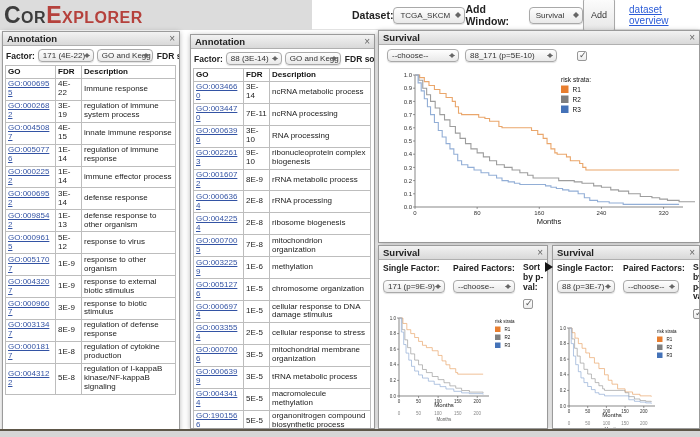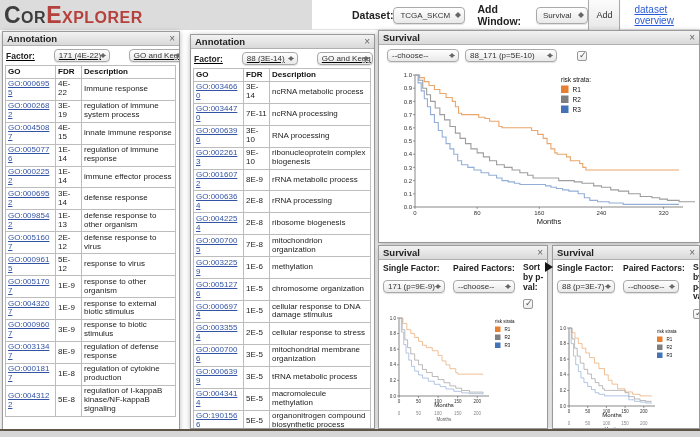--- a/index.html
+++ b/index.html
@@ -29,21 +29,21 @@
   .cb { display:inline-block; width:10px; height:10px; border:1px solid #979797; border-radius:2px; background:linear-gradient(#fff,#ececec); position:relative; vertical-align:middle; }
   .cb.checked::after { content:"\2713"; position:absolute; left:1px; top:-2px; font-size:9px; color:#555; }
 
   
   .window { position:absolute; background:#fff; border:1px solid #9b9b9b; box-shadow:0 1px 5px rgba(0,0,0,.28); overflow:hidden; }
   .titlebar { height:14px; background:linear-gradient(#f2f2f2,#d9d9d9); border-bottom:1px solid #b0b0b0; display:flex; align-items:center; justify-content:space-between; padding:0 4px; }
   .tb-title { font-size:9.5px; font-weight:bold; color:#222; }
   .tb-close { font-size:10px; line-height:10px; color:#666; cursor:pointer; }
 
   
-  .anno-controls { display:flex; align-items:center; gap:19px; padding:3px 2px 3px 3px;text-decoration:underline; }
+  .anno-controls { display:flex; align-items:center; gap:3px; padding:3px 2px 3px 3px; }
   .anno-controls .lbl { font-size:8.5px; font-weight:bold; color:#222; white-space:nowrap; }
   .anno-controls .fdr-lbl { font-size:8.5px; font-weight:bold; color:#222; white-space:nowrap; margin-left:1px; }
   table.anno { border-collapse:collapse; margin:0 2px; width:calc(100% - 5px); table-layout:fixed; }
   table.anno th, table.anno td { border:1px solid #bdbdbd; font-size:8px; line-height:1.12; padding:1.5px 2px; text-align:left; vertical-align:middle; color:#222; word-wrap:break-word; }
   table.anno th { font-weight:bold; color:#111; }
   table.anno col.c-go  { width:50px; }
   table.anno col.c-fdr { width:26px; }
   table.anno td.go a { color:#3353a4; text-decoration:underline; cursor:pointer; }
 
   
@@ -68,21 +68,21 @@
       <div class="logo">
         <span class="p1">Cor</span><span class="p2">Explorer</span>
       </div>
     </div>
     <div class="hdr-controls">
       <span class="hdr-label">Dataset:</span>
       <span class="sel big" style="width:72px;">
         <span style="font-size:8px;">TCGA_SKCM</span>
         <span class="sel-arrows"></span>
       </span>
-      <span class="hdr-label" style="margin-left:12px;">Add Window:</span>
+      <span class="hdr-label" style="">Add Window:</span>
       <span class="sel big" style="width:56px;">
         <span style="font-size:8px;">Survival</span>
         <span class="sel-arrows"></span>
       </span>
       <span class="btn">Add</span>
       <span class="hdr-link">dataset overview</span>
     </div>
   </div>
 
   <div class="window" style="left:2px; top:31px; width:178px; height:406px;">
@@ -144,25 +144,20 @@
           </tr>
           <tr>
             <td class="go"><a>GO:0006952</a></td>
             <td>3E-14</td>
             <td>defense response</td>
           </tr>
           <tr>
             <td class="go"><a>GO:0098542</a></td>
             <td>1E-13</td>
             <td>defense response to other organism</td>
-          </tr>
-          <tr>
-            <td class="go"><a>GO:0051607</a></td>
-            <td>2E-12</td>
-            <td>defense response to virus</td>
           </tr>
           <tr>
             <td class="go"><a>GO:0009615</a></td>
             <td>5E-12</td>
             <td>response to virus</td>
           </tr>
           <tr>
             <td class="go"><a>GO:0051707</a></td>
             <td>1E-9</td>
             <td>response to other organism</td>

